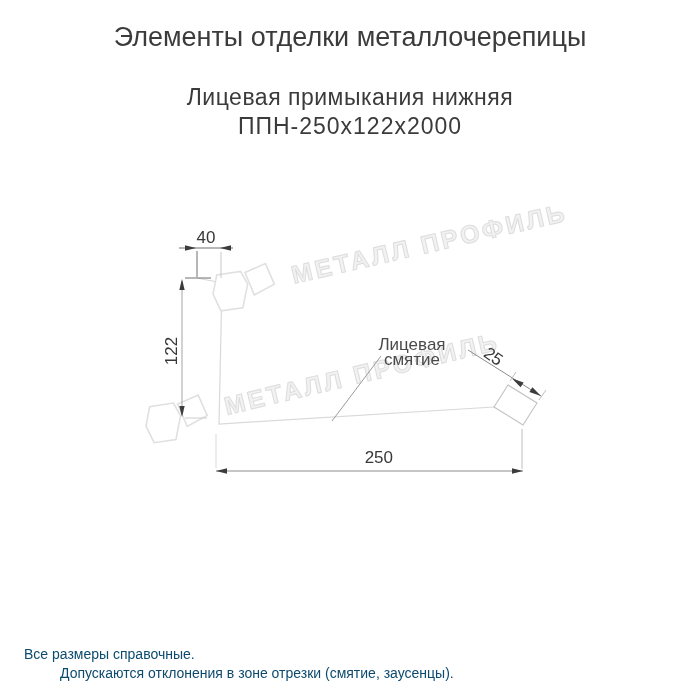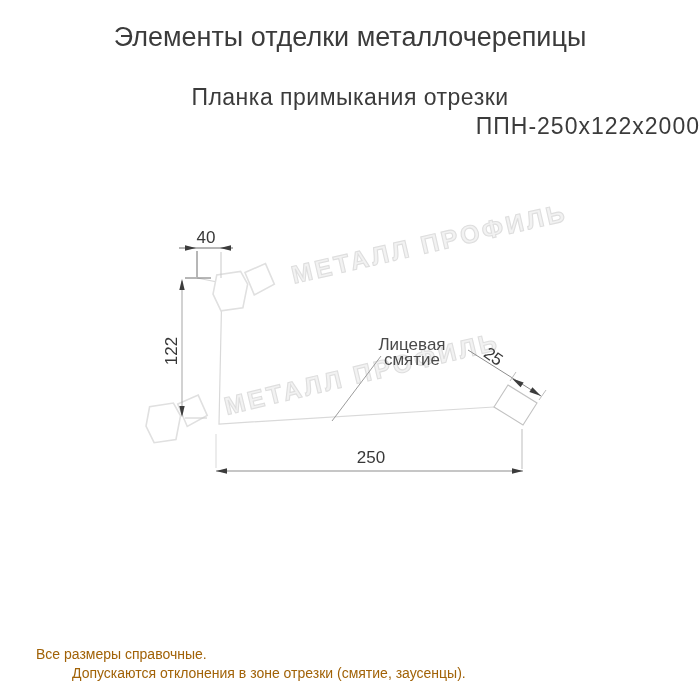--- a/index.html
+++ b/index.html
@@ -6,50 +6,50 @@
   #canvas {
     position:relative; width:700px; height:700px; margin:0 auto;
     background:#ffffff; overflow:hidden;
     font-family:"Liberation Sans", sans-serif; color:#3b3b3b;
   }
   .abs { position:absolute; }
   .layer { position:absolute; left:0; top:0; }
 
   .title  { top:22px;  left:0; width:700px; text-align:center; font-size:27px; }
   .sub1   { top:84px;  left:0; width:700px; text-align:center; font-size:23px; letter-spacing:0.5px; }
-  .sub2   { top:113px; left:0; width:700px; text-align:right; font-size:23px; letter-spacing:1px; }
+  .sub2   { top:113px; left:0; width:700px; text-align:center; font-size:23px; letter-spacing:1px; }
 
   .dim-text { font-size:17px; color:#383838; text-align:center; }
   .dim20  { left:190px; top:228px; width:32px; }
   .dim122 { left:150px; top:341px; width:44px; height:20px; transform:rotate(-90deg); }
-  .dim250 { left:349px; top:448px; width:44px; }
+  .dim250 { left:349px; top:448px; width:44px;text-align:right; }
   .dim25  { left:478px; top:347px; width:30px; transform:rotate(35deg); }
 
   .face-label { left:372px; top:337px; width:80px; text-align:center;
                 font-size:17px; line-height:15px; color:#4a4a4a; }
   .face-label span { display:block; }
 
   .wm { position:absolute; display:flex; align-items:center; gap:9px;
         transform-origin:0 50%; pointer-events:none; }
   .wm1 { left:205px; top:266px; transform:rotate(-13deg); }
   .wm2 { left:138px; top:398px; transform:rotate(-13.5deg); }
   .wm-text { font-size:25px; font-weight:bold; letter-spacing:3px; white-space:nowrap;
              color:#f2f2f2; -webkit-text-stroke:1.1px #dedede; }
 
-  .footer-note { left:36px; font-size:14px; color:#a16207; }
+  .footer-note { left:24px; font-size:14px; color:#0c4a6e; }
   .note1 { top:646px; }
   .note2 { top:665px;margin-left:36px; }
 </style>
 </head>
 <body>
 
 <div id="canvas">
 
   <div class="abs title">Элементы отделки металлочерепицы</div>
-  <div class="abs sub1">Планка примыкания отрезки</div>
+  <div class="abs sub1">Лицевая примыкания нижняя</div>
   <div class="abs sub2">ППН-250x122x2000</div>
 
   <svg class="layer" width="700" height="700">
     <path d="M197,278 L222,283 L219,424 L494,407" fill="none" stroke="#d9d9d9" stroke-width="1.2"></path>
     <path d="M494,407 L508,385 L537,403 L523,425 Z" fill="none" stroke="#c2c2c2" stroke-width="1.1"></path>
   </svg>
 
   <div class="wm wm1">
     <svg width="80" height="58" viewBox="0 0 80 58">
       <path d="M8,30 L16,12 L40,14 L44,28 L34,50 L12,48 Z" fill="#ffffff" stroke="#e0e0e0" stroke-width="1.6"></path>

